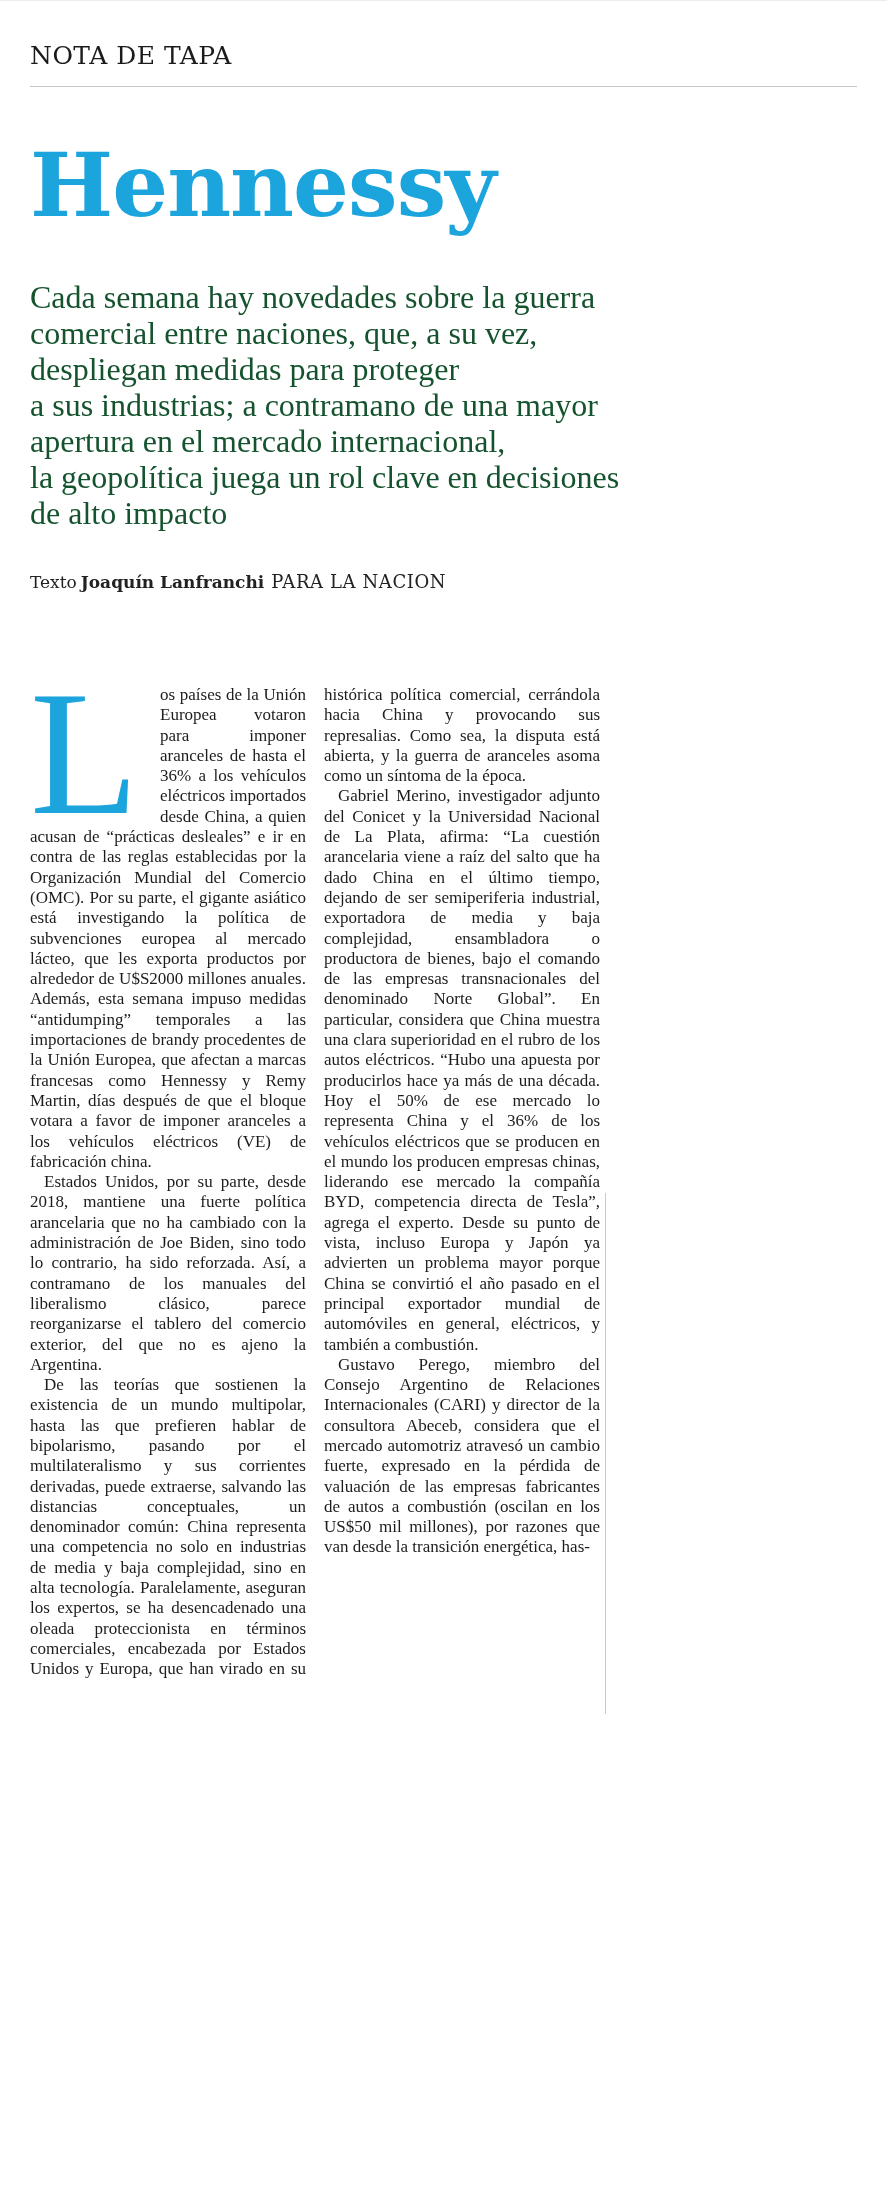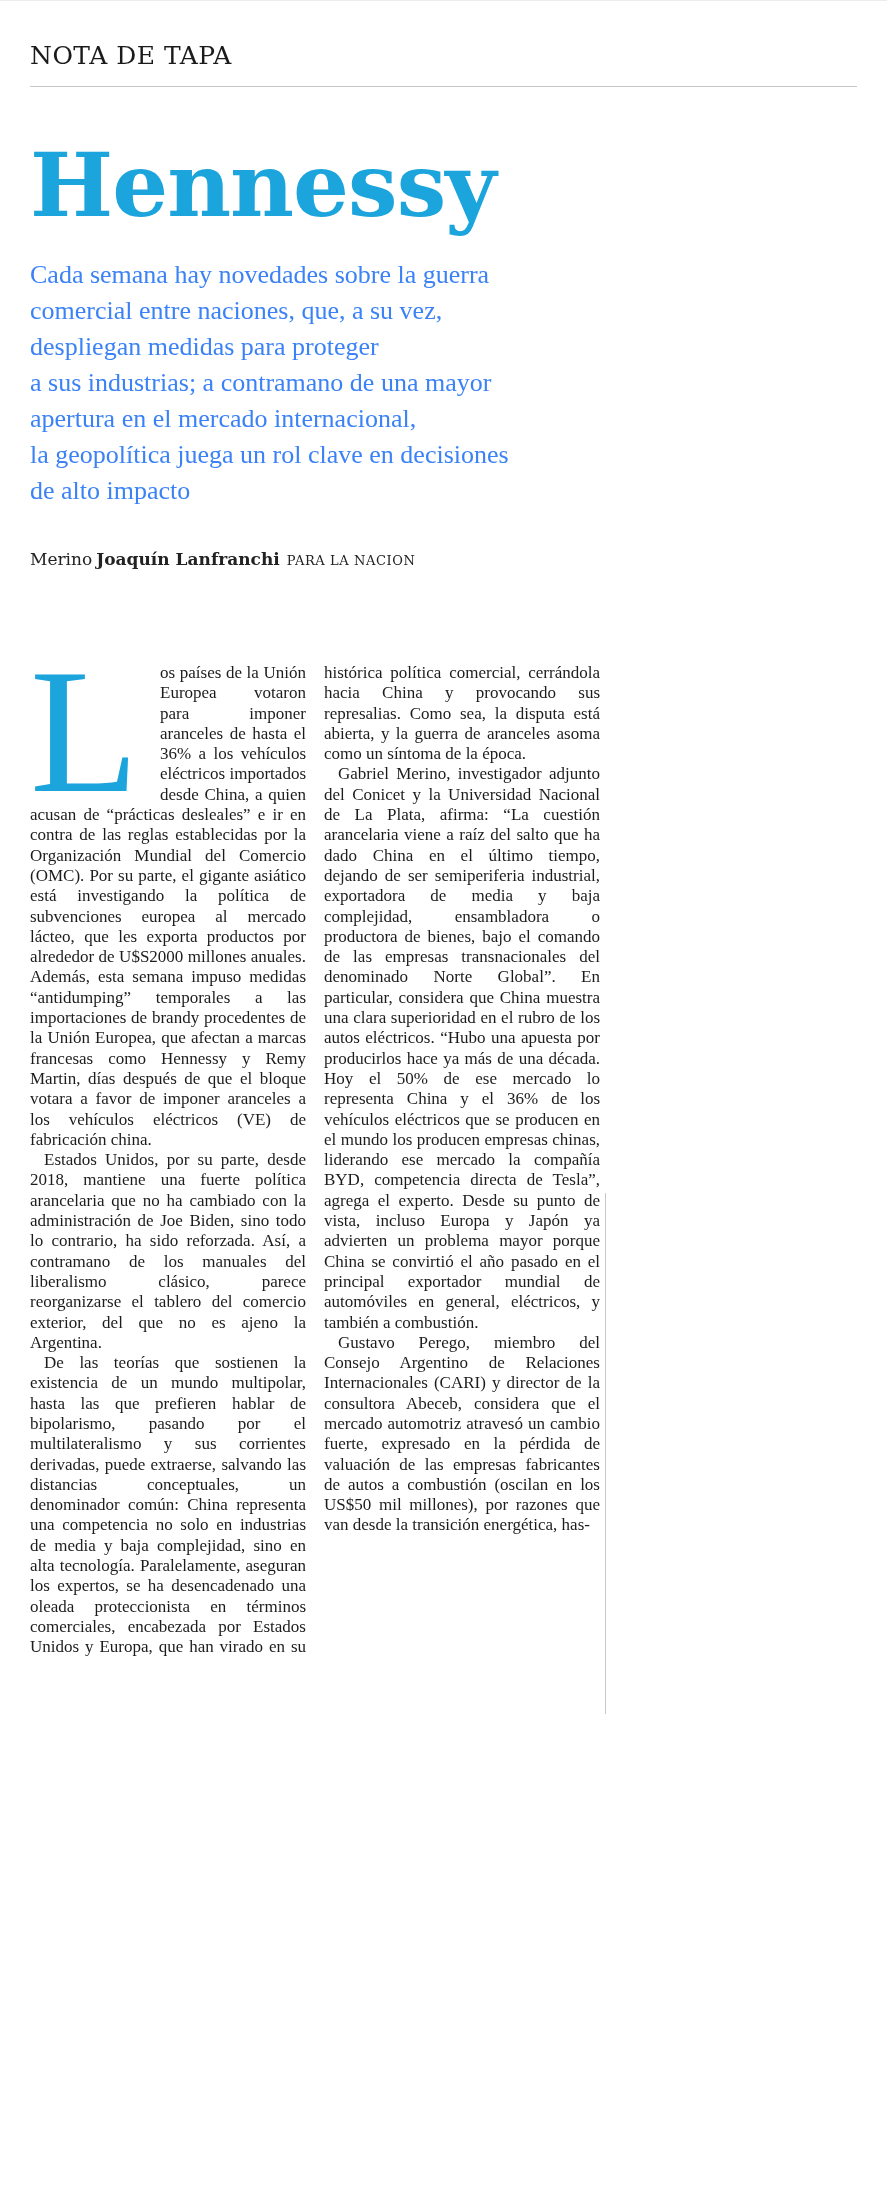--- a/index.html
+++ b/index.html
@@ -33,34 +33,34 @@
   }
   .headline {
     margin-top:18px;
     font-family:"Liberation Serif", serif;
     font-size:85px; line-height:96px;
     letter-spacing:-1.5px;
     color:#222021;
     white-space:pre-line;
   }
   .deck {
-    margin-top:24px;
-    font-size:26px; line-height:36px;
-    color:#3b82f6;
+    margin-top:46px;
+    font-size:32px; line-height:36px;
+    color:#14532d;
     white-space:pre-line;
     max-width:700px;
   }
   .byline {
     margin-top:40px;
     font-family:"DejaVu Serif", serif;
     font-size:17px; line-height:21px;
     color:#222;
   }
   .byline .author { font-weight:bold; margin-left:4px; }
-  .byline .source { font-size:13px; letter-spacing:0.6px; margin-left:7px;text-align:right; }
+  .byline .source { font-size:18px; letter-spacing:0.6px; margin-left:7px;text-align:right; }
   .body-columns {
     margin-top:92px;
     height:1008px;
     width:570px;
     column-count:2; column-gap:18px; column-fill:auto;
     font-size:17px; line-height:20.3px;
     text-align:justify;
     color:var(--ink);
     overflow:hidden;
   }
@@ -101,21 +101,21 @@
 
 
   <p class="deck">Cada semana hay novedades sobre la guerra
 comercial entre naciones, que, a su vez,
 despliegan medidas para proteger
 a sus industrias; a contramano de una mayor
 apertura en el mercado internacional,
 la geopolítica juega un rol clave en decisiones
 de alto impacto</p>
 
-  <div class="byline"><span>Merino</span><span class="author">Joaquín Lanfranchi</span><span class="source">PARA LA NACION</span></div>
+  <div class="byline"><span>Texto</span><span class="author">Joaquín Lanfranchi</span><span class="source">PARA LA NACION</span></div>
 
   <div class="body-columns" lang="es">
     <div class="dropcap">L</div>
 
       <p class="body-p">os países de la Unión Europea votaron para imponer aranceles de hasta el 36% a los vehículos eléctricos importados desde China, a quien acusan de “prácticas desleales” e ir en contra de las reglas establecidas por la Organización Mundial del Comercio (OMC). Por su parte, el gigante asiático está investigando la política de subvenciones europea al mercado lácteo, que les exporta productos por alrededor de U$S2000 millones anuales. Además, esta semana impuso medidas “antidumping” temporales a las importaciones de brandy procedentes de la Unión Europea, que afectan a marcas francesas como Hennessy y Remy Martin, días después de que el bloque votara a favor de imponer aranceles a los vehículos eléctricos (VE) de fabricación china.</p>
 
       <p class="body-p">Estados Unidos, por su parte, desde 2018, mantiene una fuerte política arancelaria que no ha cambiado con la administración de Joe Biden, sino todo lo contrario, ha sido reforzada. Así, a contramano de los manuales del liberalismo clásico, parece reorganizarse el tablero del comercio exterior, del que no es ajeno la Argentina.</p>
 
       <p class="body-p">De las teorías que sostienen la existencia de un mundo multipolar, hasta las que prefieren hablar de bipolarismo, pasando por el multilateralismo y sus corrientes derivadas, puede extraerse, salvando las distancias conceptuales, un denominador común: China representa una competencia no solo en industrias de media y baja complejidad, sino en alta tecnología. Paralelamente, aseguran los expertos, se ha desencadenado una oleada proteccionista en términos comerciales, encabezada por Estados Unidos y Europa, que han virado en su histórica política comercial, cerrándola hacia China y provocando sus represalias. Como sea, la disputa está abierta, y la guerra de aranceles asoma como un síntoma de la época.</p>
 

